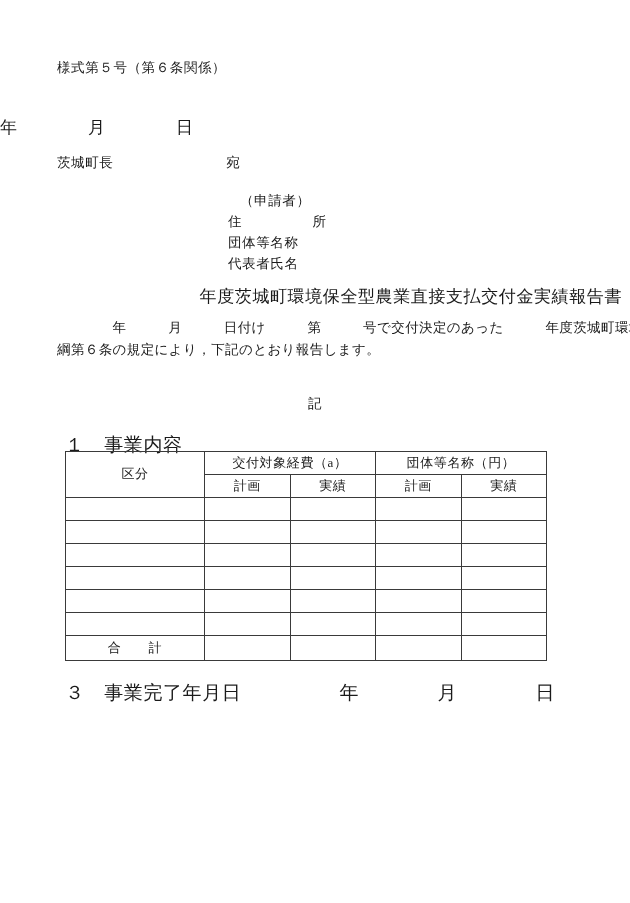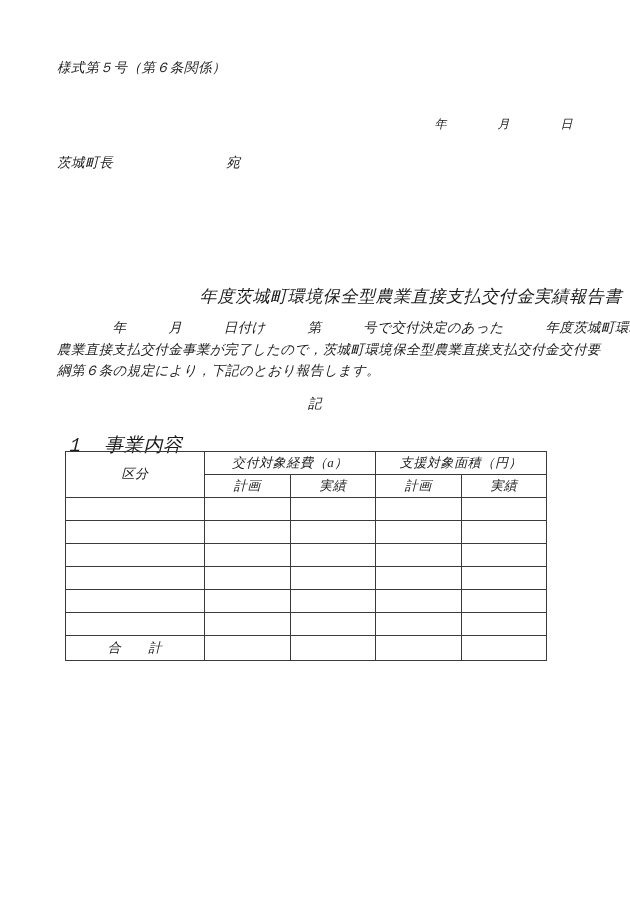--- a/index.html
+++ b/index.html
@@ -13,39 +13,37 @@
     font-family: "Liberation Serif", "DejaVu Serif", serif;
     color: #1a1a1a;
     position: relative;
     overflow: hidden;
   }
   .page {
     position: relative;
     width: 630px;
     height: 762px;
     box-sizing: border-box;
-    font-style: italic;
   }
 
   
   .form-no {
     position: absolute;
     left: 57px;
     top: 59px;
     font-size: 13.5px;
     letter-spacing: 0.6px;
     white-space: pre;
   }
   .date-line {
     position: absolute;
     left: 0;
     right: 57px;
     top: 116px;
-    text-align: right;
-    font-size: 12px;
+    font-size: 17px;
     letter-spacing: 0.6px;
     white-space: pre;
   }
   .addressee {
     position: absolute;
     left: 57px;
     top: 154px;
     font-size: 13.5px;
     letter-spacing: 0.6px;
     white-space: pre;
@@ -156,47 +154,52 @@
 <body>
 
 <div class="page">
 
   <div class="form-no">様式第５号（第６条関係）</div>
 
   <div class="date-line">年　　　　月　　　　日</div>
 
   <div class="addressee">茨城町長　　　　　　　　宛</div>
 
+  <div class="applicant">
+    <div class="a-head">（申請者）</div>
+    <div class="a-row">住　　　　　所</div>
+    <div class="a-row">団体等名称</div>
+    <div class="a-row">代表者氏名</div>
+  </div>
 
   <div class="doc-title">年度茨城町環境保全型農業直接支払交付金実績報告書</div>
 
   <div class="body-para">
     <span class="ln ln-1">　　　　年　　　月　　　日付け　　　第　　　号で交付決定のあった　　　年度茨城町環境保全型</span>
-    <span class="ln">農業直接支払交付金事業が完了したので，茨城町環境保全型農業直接支払交付金交付要</span>
     <span class="ln">綱第６条の規定により，下記のとおり報告します。</span>
   </div>
 
   <div class="ki-mark">記</div>
 
   <div class="sec sec-1">１　事業内容</div>
 
   <div class="tbl-wrap">
     <table class="report">
       <colgroup>
         <col class="col-kubun">
         <col class="col-cell">
         <col class="col-cell">
         <col class="col-cell">
         <col class="col-cell">
       </colgroup>
       <thead>
         <tr>
           <th class="hdr-group" rowspan="2">区分</th>
           <th class="hdr-group" colspan="2">交付対象経費（a）</th>
-          <th class="hdr-group" colspan="2">支援対象面積（円）</th>
+          <th class="hdr-group" colspan="2">団体等名称（円）</th>
         </tr>
         <tr>
           <th class="hdr-sub">計画</th>
           <th class="hdr-sub">実績</th>
           <th class="hdr-sub">計画</th>
           <th class="hdr-sub">実績</th>
         </tr>
       </thead>
       <tbody id="table-body">
           <tr>
@@ -248,14 +251,15 @@
           <td class="total-label"></td>
           <td class="total-label"></td>
           <td class="total-label"></td>
           <td class="total-label"></td>
         </tr>
       </tfoot>
     </table>
   </div>
 
 
+  <div class="sec sec-3">３　事業完了年月日　　　　　年　　　　月　　　　日</div>
 
 </div>
 
 </body></html>

